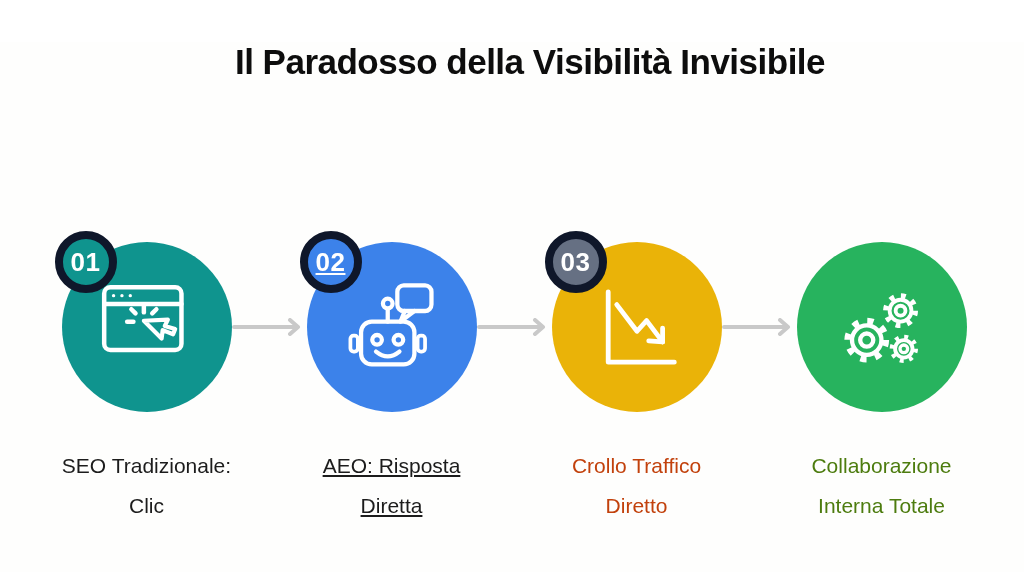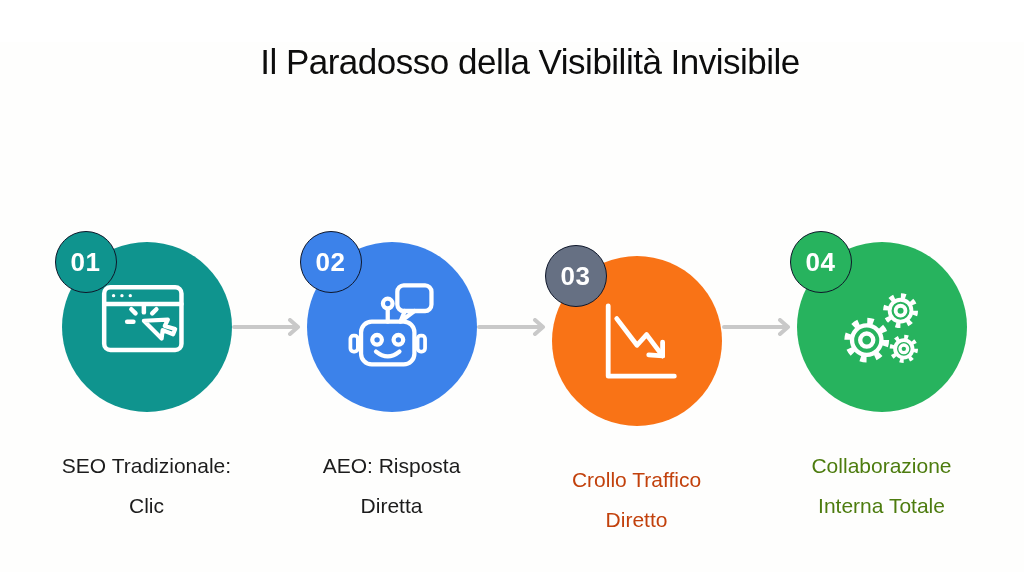--- a/index.html
+++ b/index.html
@@ -5,21 +5,21 @@
   * { margin: 0; padding: 0; box-sizing: border-box; }
   html, body { width: 1024px; height: 572px; overflow: hidden; }
   body { font-family: "Liberation Sans", sans-serif; }
 
   .canvas { position: relative; width: 1024px; height: 572px; background: #fefefd; }
 
   .title {
     margin-top: 42px;
     text-align: center;
     font-size: 35px;
-    font-weight: normal;
+    font-weight: bold;
     letter-spacing: -0.5px;
     margin-left: 36px;
   }
 
   .steps-row {
     position: absolute;
     top: 200px; left: 0; right: 0;
     display: flex;
     justify-content: center;
     align-items: flex-start;
@@ -40,21 +40,21 @@
     display: flex;
     align-items: center;
     justify-content: center;
   }
 
   .badge {
     position: absolute;
     left: -7px; top: -11px;
     width: 62px; height: 62px;
     border-radius: 50%;
-    border: 1px solid #0f172a;
+    border: 8px solid #0f172a;
     display: flex;
     align-items: center;
     justify-content: center;
     color: #ffffff;
     font-size: 26px;
     font-weight: bold;
     letter-spacing: 0.5px;
   }
 
   .icon { display: block; line-height: 0; }
@@ -108,49 +108,49 @@
 
     <span class="arrow" style="color: rgb(201, 201, 201);">
       <svg width="75" height="18" viewBox="0 0 75 18" fill="none" stroke="currentColor" stroke-width="4" stroke-linecap="round" stroke-linejoin="round">
         <line x1="2" y1="9" x2="64" y2="9"></line>
         <polyline points="58,2 66,9 58,16"></polyline>
       </svg>
     </span>
 
     <div class="step">
       <div class="circle" style="background-color: rgb(60, 130, 234);">
-        <div class="badge" style="background-color: rgb(60, 130, 234);">02</div>
+        <div class="badge" style="background-color: rgb(60, 130, 234); text-decoration: underline;">02</div>
         <span class="icon" style="color: rgb(255, 255, 255);">
           <svg width="96" height="96" viewBox="0 0 90 90" fill="none" stroke="currentColor" stroke-width="4" stroke-linecap="round" stroke-linejoin="round">
             <rect x="50" y="6" width="32" height="24" rx="6"></rect>
             <polyline points="57,30 53,40 66,30"></polyline>
             <line x1="41" y1="40" x2="41" y2="29"></line>
             <circle cx="41" cy="23" r="4.5"></circle>
             <rect x="16" y="40" width="50" height="40" rx="10"></rect>
             <rect x="6" y="53" width="7" height="15" rx="3" stroke-width="3.5"></rect>
             <rect x="69" y="53" width="7" height="15" rx="3" stroke-width="3.5"></rect>
             <circle cx="31" cy="57" r="4.5"></circle>
             <circle cx="51" cy="57" r="4.5"></circle>
             <path d="M30,68 Q41,77 52,68"></path>
           </svg>
         </span>
       </div>
-      <div class="step-label" style="color: rgb(28, 28, 28);">AEO: Risposta
+      <div class="step-label" style="color: rgb(28, 28, 28); text-decoration: underline;">AEO: Risposta
 Diretta</div>
     </div>
 
     <span class="arrow" style="color: rgb(201, 201, 201);">
       <svg width="75" height="18" viewBox="0 0 75 18" fill="none" stroke="currentColor" stroke-width="4" stroke-linecap="round" stroke-linejoin="round">
         <line x1="2" y1="9" x2="64" y2="9"></line>
         <polyline points="58,2 66,9 58,16"></polyline>
       </svg>
     </span>
 
     <div class="step">
-      <div class="circle" style="background-color: #f97316; margin-top: 14px;">
+      <div class="circle" style="background-color: #eab308;">
         <div class="badge" style="background-color: rgb(102, 112, 131);">03</div>
         <span class="icon" style="color: rgb(255, 255, 255);">
           <svg width="96" height="96" viewBox="0 0 90 90" fill="none" stroke="currentColor" stroke-width="4.5" stroke-linecap="round" stroke-linejoin="round">
             <polyline points="18,12 18,78 80,78"></polyline>
             <polyline points="26,24 45,49 54,39 69,59"></polyline>
             <line x1="69" y1="59" x2="56" y2="58"></line>
             <line x1="69" y1="59" x2="69" y2="46"></line>
           </svg>
         </span>
       </div>
@@ -160,21 +160,20 @@
 
     <span class="arrow" style="color: rgb(201, 201, 201);">
       <svg width="75" height="18" viewBox="0 0 75 18" fill="none" stroke="currentColor" stroke-width="4" stroke-linecap="round" stroke-linejoin="round">
         <line x1="2" y1="9" x2="64" y2="9"></line>
         <polyline points="58,2 66,9 58,16"></polyline>
       </svg>
     </span>
 
     <div class="step">
       <div class="circle" style="background-color: rgb(39, 179, 94);">
-        <div class="badge" style="background-color: rgb(39, 179, 94);">04</div>
         <span class="icon" style="color: rgb(255, 255, 255);">
           <svg width="96" height="96" viewBox="0 0 88 88" fill="none" stroke="currentColor">
 
             <circle cx="30" cy="56" r="17" stroke-width="7" stroke-dasharray="5.5 7.85"></circle>
             <circle cx="30" cy="56" r="13.5" stroke-width="4"></circle>
             <circle cx="30" cy="56" r="6" stroke-width="4"></circle>
 
             <circle cx="61" cy="29" r="13" stroke-width="6" stroke-dasharray="4.2 6"></circle>
             <circle cx="61" cy="29" r="10" stroke-width="3.5"></circle>
             <circle cx="61" cy="29" r="4.5" stroke-width="3.5"></circle>

